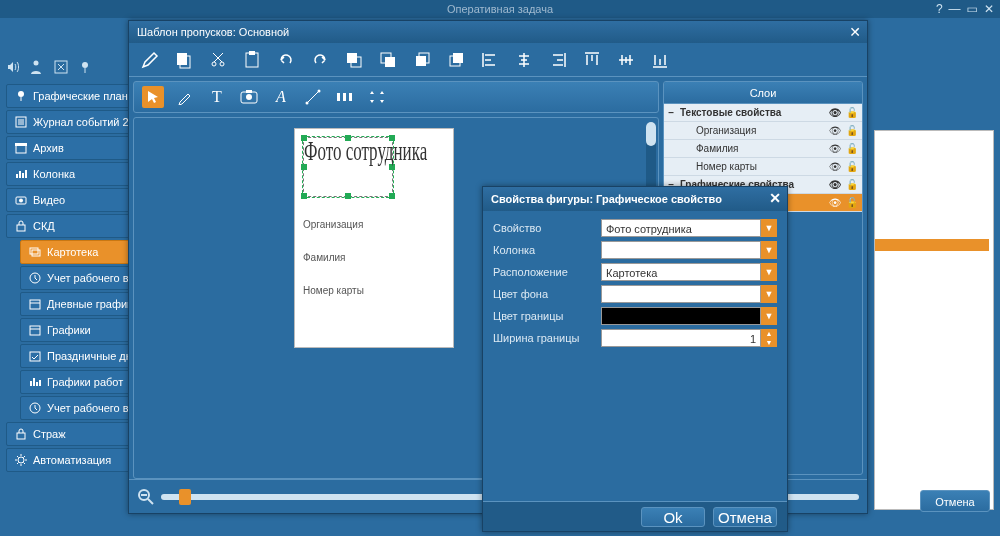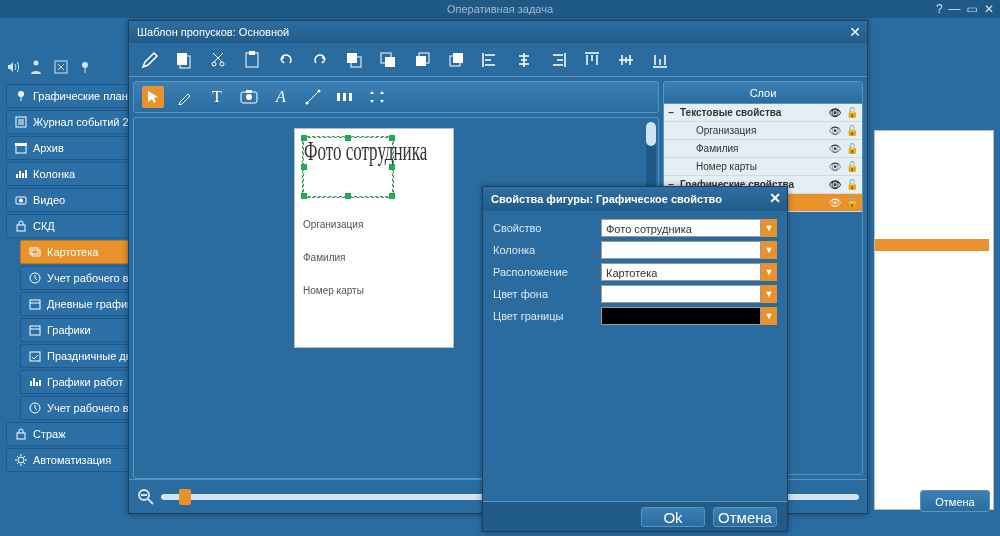--- a/index.html
+++ b/index.html
@@ -504,18 +504,26 @@
     <div class="prop-row">
       <div class="plabel">Цвет фона</div>
       <div class="pinput"></div>
       <div class="pdd">▼</div>
     </div>
     <div class="prop-row">
       <div class="plabel">Цвет границы</div>
       <div class="pinput black"></div>
       <div class="pdd">▼</div>
     </div>
+    <div class="prop-row">
+      <div class="plabel">Ширина границы</div>
+      <div class="pinput" style="text-align:right">1</div>
+      <div class="pspin">
+          <span>▲</span>
+          <span>▼</span>
+        </div>
+    </div>
   </div>
   <div class="props-footer">
     <div class="btn">Ok</div>
     <div class="btn">Отмена</div>
   </div>
 </div>
 
 </body></html>

